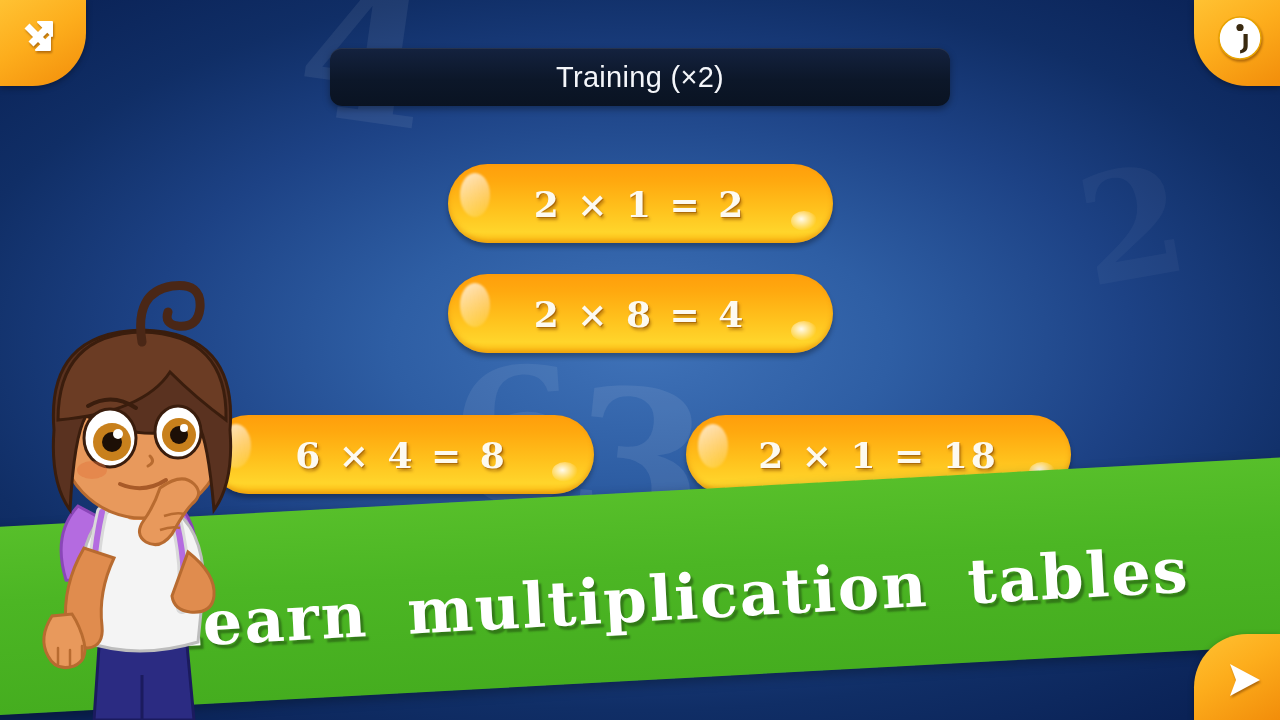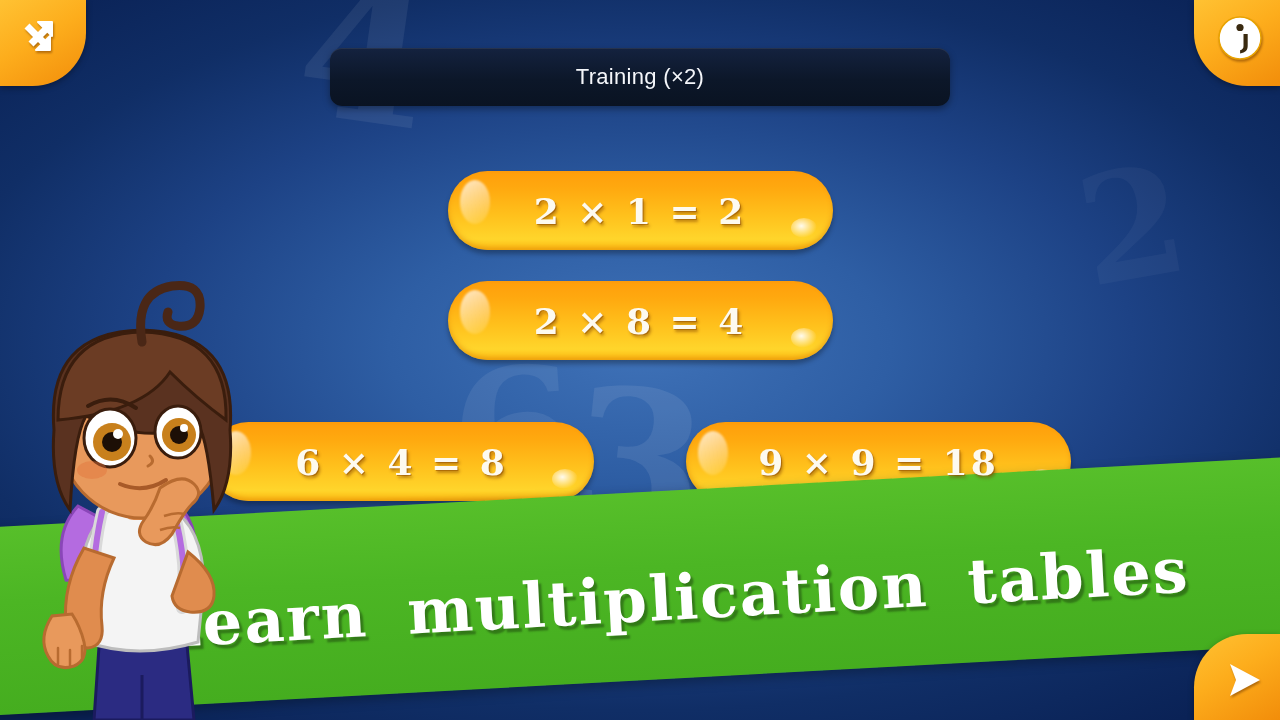--- a/index.html
+++ b/index.html
@@ -56,29 +56,29 @@
     position: absolute;
     left: 330px; top: 48px;
     width: 620px; height: 58px;
     border-radius: 12px;
     background: linear-gradient(180deg, #14223f 0%, #0c1729 55%, #0a1322 100%);
     box-shadow: inset 0 1px 0 rgba(255,255,255,0.08), 0 3px 7px rgba(0,0,0,0.35);
     display: flex; align-items: center; justify-content: center;
   }
   .title-text {
     color: #f4f6fa;
-    font-size: 22px;
+    font-size: 29px;
     letter-spacing: 0.3px;
     font-family: "Liberation Sans", sans-serif;
   }
 
   
   .grid {
     position: absolute;
-    left: 0; top: 171px;
+    left: 0; top: 164px;
     width: 1280px;
   }
   .row { display: flex; justify-content: center; gap: 92px; margin-bottom: 31px; }
 
   .pill {
     position: relative;
     width: 385px; height: 79px;
     border-radius: 42px;
     background: linear-gradient(180deg, #ff9e0b 0%, #ffa90f 22%, #ffc21d 58%, #ffd52b 86%, #ffc115 100%);
     box-shadow: 0 4px 5px rgba(0,0,0,0.30), inset 0 -3px 5px rgba(214,118,0,0.45);
@@ -199,21 +199,21 @@
         <span class="pill-text">2 × 8 = 4</span>
       </div>
     </div>
     <div class="row">
     </div>
     <div class="row">
       <div class="pill">
         <span class="pill-text">6 × 4 = 8</span>
       </div>
       <div class="pill">
-        <span class="pill-text">9 × 9 = 18</span>
+        <span class="pill-text">2 × 1 = 18</span>
       </div>
     </div>
   </div>
 
   <div class="banner">
     <span class="banner-text">Learn  multiplication  tables</span>
   </div>
 
   <div class="character">
     <svg width="300" height="440" viewBox="0 0 300 440">

